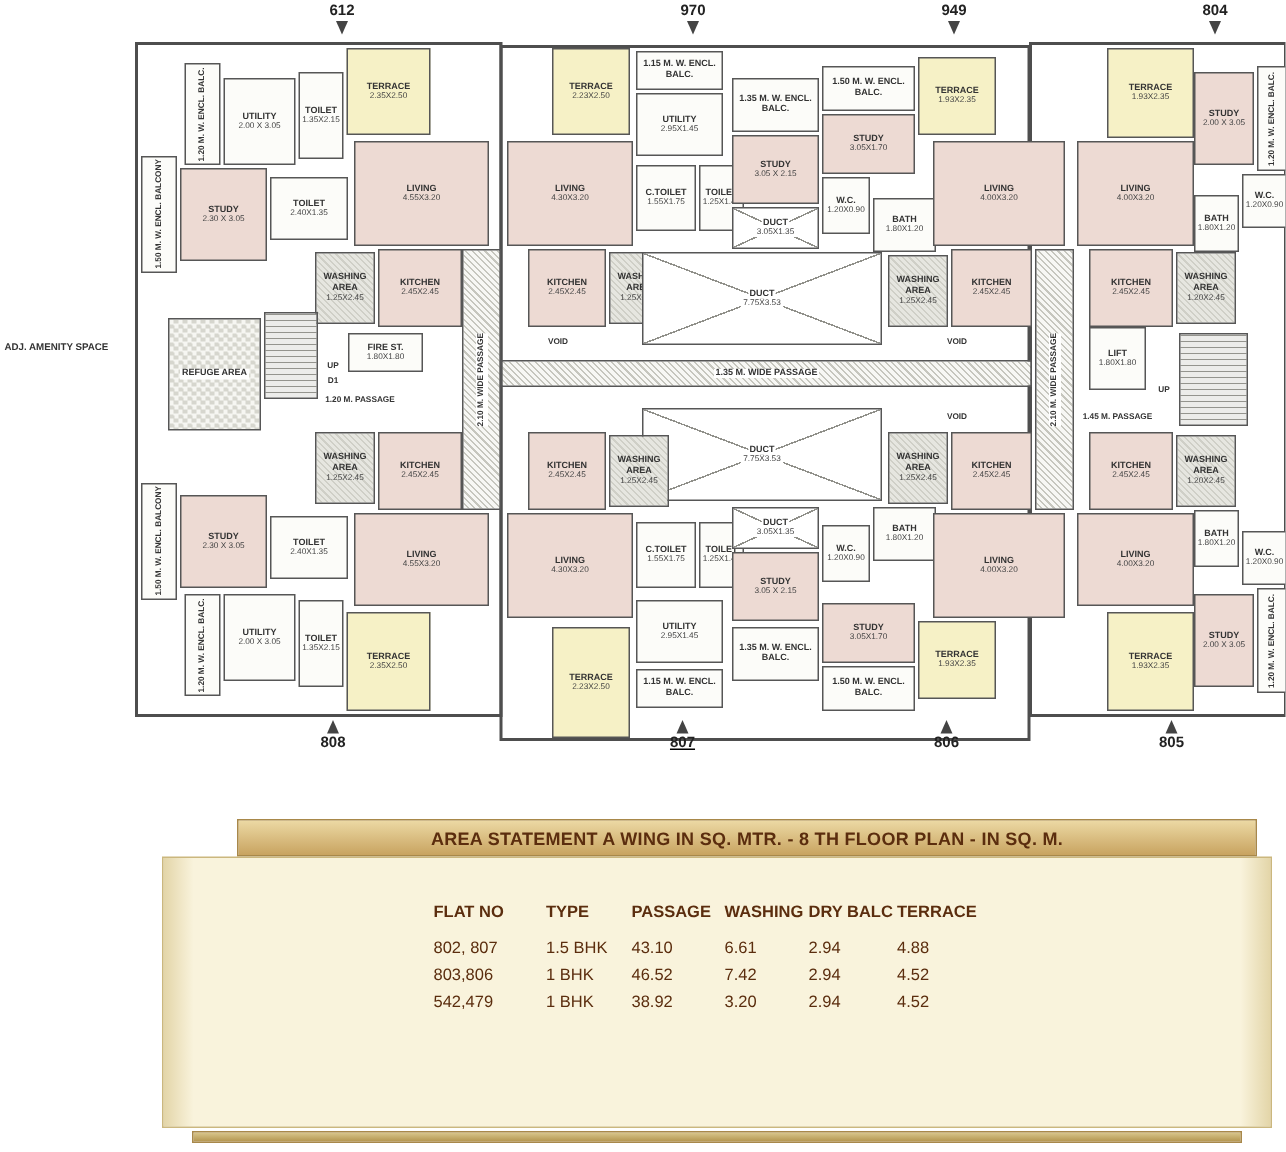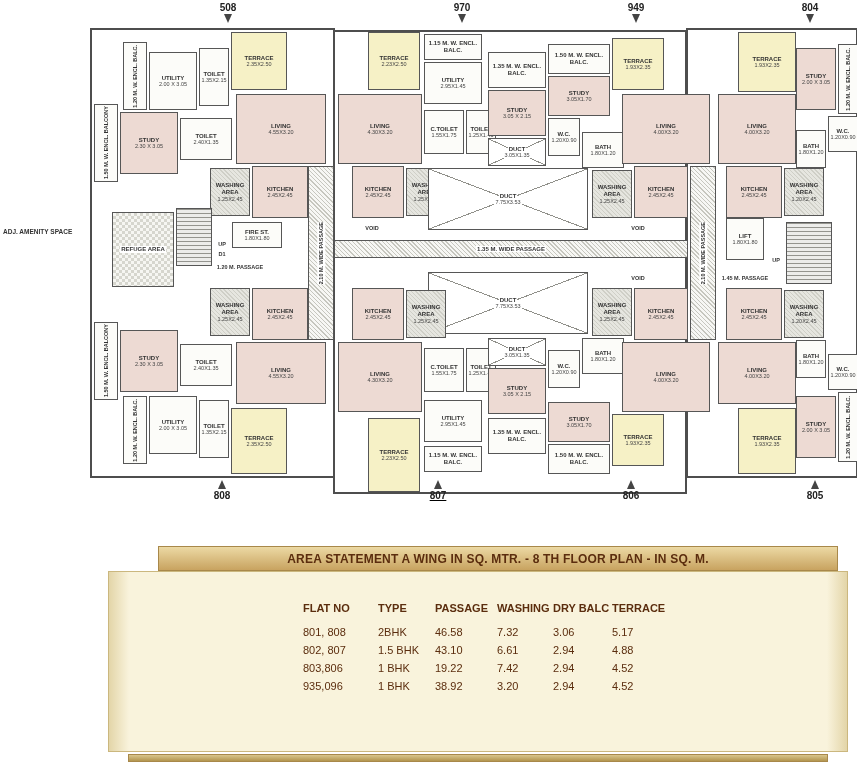--- a/index.html
+++ b/index.html
@@ -58,21 +58,21 @@
   }
   .panel-body{
     position:absolute;left:0;right:0;top:25px;bottom:10px;box-sizing:border-box;
     background:linear-gradient(90deg,#e3d5a8 0,var(--panel_cream,#f9f3dc) 20px,var(--panel_cream,#f9f3dc) calc(100% - 20px),#e3d5a8 100%);
     border:1px solid #cbb77e;
   }
   .panel-base{
     position:absolute;left:20px;right:20px;bottom:0;height:8px;box-sizing:border-box;
     background:linear-gradient(#d9c68c,#b3954f);border:1px solid #a8884a;
   }
-  .area-table{position:absolute;left:194px;top:28px;border-collapse:collapse;color:var(--title_text,#5b2d0e);}
+  .area-table{position:absolute;left:180px;top:28px;border-collapse:collapse;color:var(--title_text,#5b2d0e);}
   .area-table th{font-size:11px;font-weight:700;text-align:left;padding:2px 0 9px 0;}
   .area-table td{font-size:11px;font-weight:400;text-align:left;padding:3px 0;}
   .area-table th:nth-child(1),.area-table td:nth-child(1){width:75px;}
   .area-table th:nth-child(2),.area-table td:nth-child(2){width:57px;}
   .area-table th:nth-child(3),.area-table td:nth-child(3){width:62px;}
   .area-table th:nth-child(4),.area-table td:nth-child(4){width:56px;}
   .area-table th:nth-child(5),.area-table td:nth-child(5){width:59px;}
   .area-table th:nth-child(6),.area-table td:nth-child(6){width:58px;}
 </style>
 </head>
@@ -418,48 +418,48 @@
       <span class="rdim">2.00 X 3.05</span>
     </div>
     <div class="room t-yellow" style="left: 738px; top: 408px; width: 58px; height: 66px;">
       <span class="rlabel">TERRACE</span>
       <span class="rdim">1.93X2.35</span>
     </div>
     <div class="room t-white vert" style="left: 838px; top: 392px; width: 20px; height: 70px;">
       <span class="rlabel">1.20 M. W. ENCL. BALC.</span>
     </div>
     <div class="marker marker-top" style="left: 213px;">
-      <div class="mnum">508</div>
+      <div class="mnum">612</div>
       <div class="arrow"></div>
     </div>
     <div class="marker marker-top" style="left: 447px;">
       <div class="mnum">970</div>
       <div class="arrow"></div>
     </div>
     <div class="marker marker-top" style="left: 621px;">
       <div class="mnum">949</div>
       <div class="arrow"></div>
     </div>
     <div class="marker marker-top" style="left: 795px;">
       <div class="mnum">804</div>
       <div class="arrow"></div>
     </div>
     <div class="marker marker-bottom" style="left: 207px;">
       <div class="arrow"></div>
       <div class="mnum">808</div>
     </div>
-    <div class="marker marker-bottom" style="left: 423px; text-decoration: underline;">
+    <div class="marker marker-bottom" style="left: 440px; text-decoration: underline;">
       <div class="arrow"></div>
       <div class="mnum">807</div>
     </div>
     <div class="marker marker-bottom" style="left: 616px;">
       <div class="arrow"></div>
       <div class="mnum">806</div>
     </div>
-    <div class="marker marker-bottom" style="left: 800px; text-align: center;">
+    <div class="marker marker-bottom" style="left: 766px; text-align: center;">
       <div class="arrow"></div>
       <div class="mnum">805</div>
     </div>
   </div>
 
 <div class="table-panel">
   <div class="panel-title">AREA STATEMENT  A WING IN SQ. MTR. - 8 TH FLOOR PLAN - IN SQ. M.</div>
   <div class="panel-body">
     <table class="area-table">
       <thead>
@@ -467,45 +467,37 @@
             <th>FLAT NO</th>
             <th>TYPE</th>
             <th>PASSAGE</th>
             <th>WASHING</th>
             <th>DRY BALC</th>
             <th>TERRACE</th>
           </tr>
       </thead>
       <tbody>
           <tr>
-            <td>801, 808</td>
-            <td>2BHK</td>
-            <td>46.58</td>
-            <td>7.32</td>
-            <td>3.06</td>
-            <td>5.17</td>
-          </tr>
-          <tr>
             <td>802, 807</td>
             <td>1.5 BHK</td>
             <td>43.10</td>
             <td>6.61</td>
             <td>2.94</td>
             <td>4.88</td>
           </tr>
           <tr>
             <td>803,806</td>
             <td>1 BHK</td>
-            <td>19.22</td>
+            <td>46.52</td>
             <td>7.42</td>
             <td>2.94</td>
             <td>4.52</td>
           </tr>
           <tr>
-            <td>935,096</td>
+            <td>542,479</td>
             <td>1 BHK</td>
             <td>38.92</td>
             <td>3.20</td>
             <td>2.94</td>
             <td>4.52</td>
           </tr>
         </tbody>
     </table>
   </div>
   <div class="panel-base"></div>

